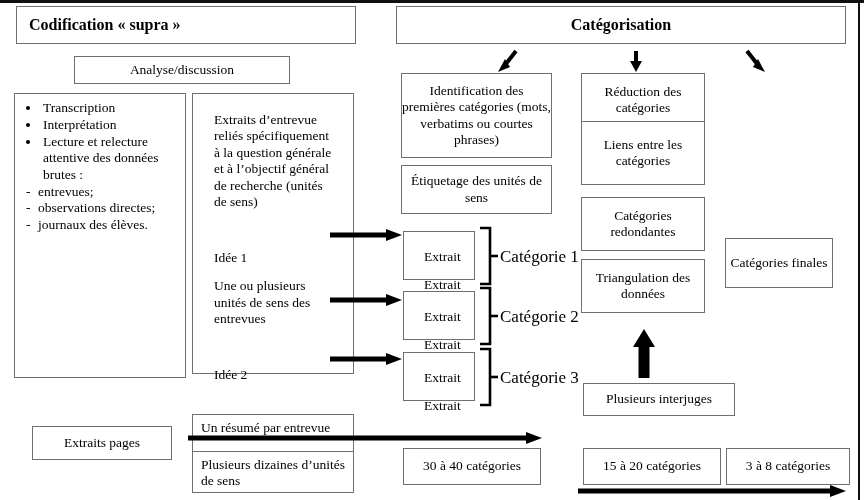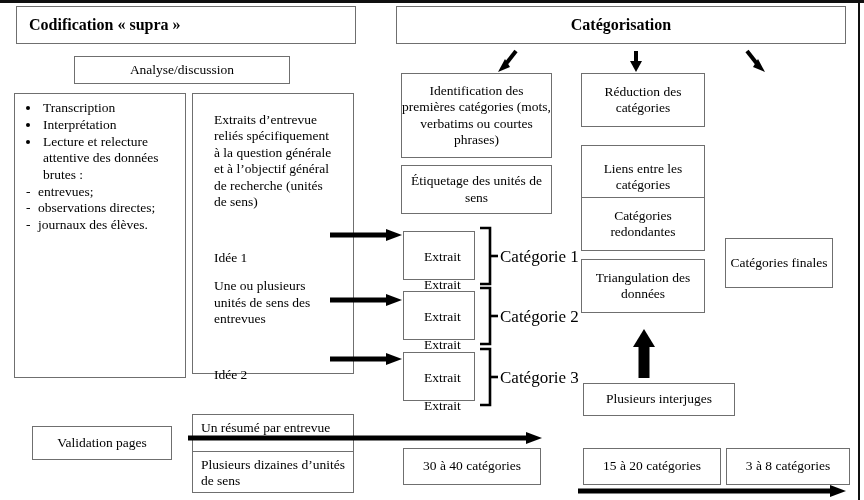--- a/index.html
+++ b/index.html
@@ -160,21 +160,21 @@
     <p class="line">Idée 2</p>
     <div class="spacer"></div>
     <p class="line">Idée 3</p>
   </div>
 
   <div class="box pad" style="left:192px; top:382px; width:162px; height:43px;margin-top:32px;">
     <span>Un résumé par entrevue</span>
   </div>
 
   <div class="box center" style="left:32px; top:426px; width:140px; height:34px;">
-    <span>Validation pages</span>
+    <span>Extraits pages</span>
   </div>
 
   <div class="box pad" style="left:192px; top:451px; width:162px; height:42px;">
     <span>Plusieurs dizaines d’unités de sens</span>
   </div>
 
   <svg class="arrow" style="left:330px; top:228px;" width="74" height="14" viewBox="0 0 74 14">
     <path d="M0 7 L58 7" stroke="#000" stroke-width="5" fill="none"></path>
     <path d="M72 7 L56 1 L56 13 Z" fill="#000"></path>
   </svg>
@@ -231,21 +231,21 @@
   <div class="catlabel" style="left:500px; top:368px;">Catégorie 3</div>
 
   <div class="box center" style="left:403px; top:448px; width:138px; height:37px;">
     <span>30 à 40 catégories</span>
   </div>
 
   <div class="box center" style="left:581px; top:73px; width:124px; height:54px;">
     <span>Réduction des catégories</span>
   </div>
 
-  <div class="box center" style="left:581px; top:145px; width:124px; height:64px;">
+  <div class="box center" style="left:581px; top:121px; width:124px; height:64px;">
     <span>Liens entre les catégories</span>
   </div>
 
   <div class="box center" style="left:581px; top:197px; width:124px; height:54px;">
     <span>Catégories redondantes</span>
   </div>
 
   <div class="box center" style="left:581px; top:259px; width:124px; height:54px;">
     <span>Triangulation des données</span>
   </div>

